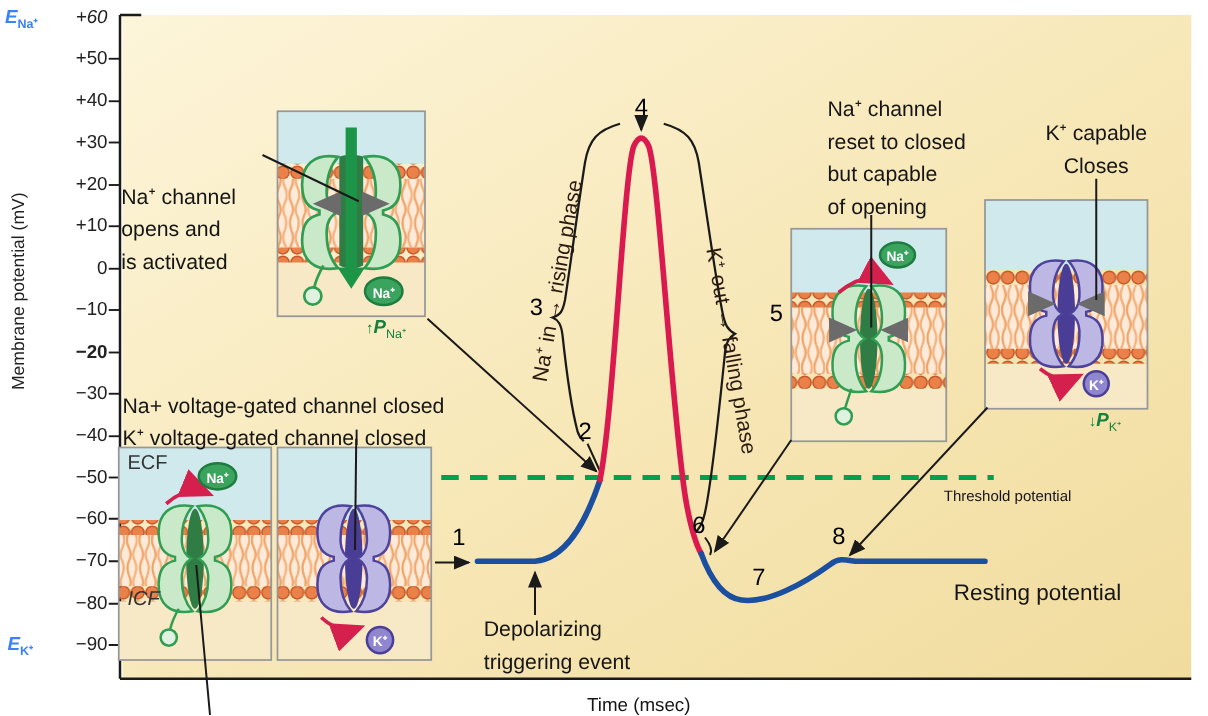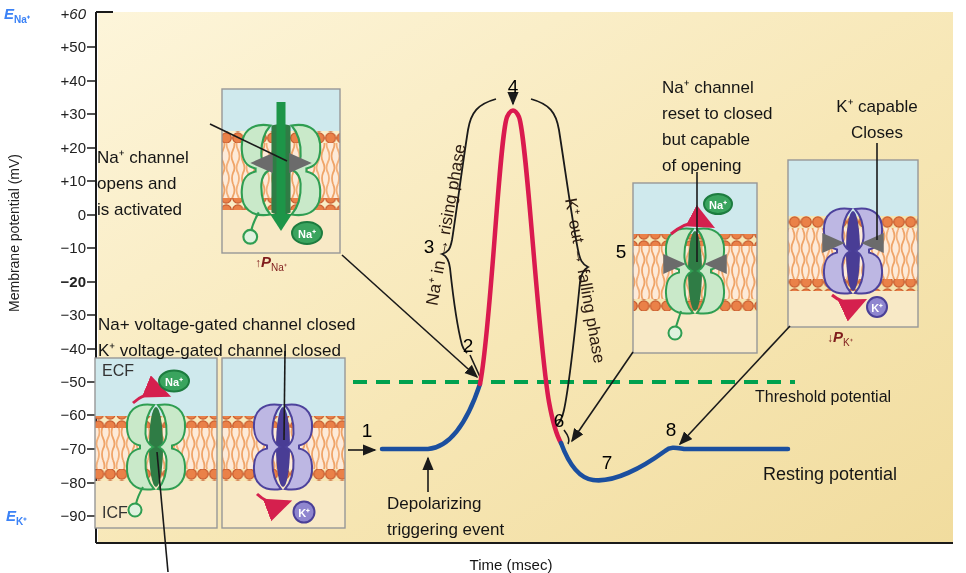--- a/index.html
+++ b/index.html
@@ -4,21 +4,21 @@
 <style>
   html,body{margin:0;padding:0;background:#fff;}
   .stage{position:relative;width:966px;height:573px;background:#ffffff;
          font-family:"Liberation Sans",sans-serif;color:#111;overflow:hidden;}
   .stage svg{position:absolute;left:0;top:0;}
   .t{position:absolute;white-space:nowrap;font-size:17px;line-height:26px;color:#151515;}
   .tick{position:absolute;left:40px;width:46px;text-align:right;font-size:15px;color:#222;}
   .num{position:absolute;width:24px;text-align:center;font-size:19px;color:#000;}
   .eq{position:absolute;color:#3b82f6;font-weight:bold;font-style:italic;font-size:15px;}
   .eq .sub{font-size:10px;vertical-align:sub;font-style:normal;}
-  .pq{position:absolute;width:70px;text-align:left;color:#7f1d1d;font-size:15px;}
+  .pq{position:absolute;width:70px;text-align:right;color:#15803d;font-size:15px;}
   .pq .arr{font-style:normal;font-size:12px;}
   .pq .sym{font-style:italic;font-weight:bold;}
   .pq .sub{font-size:10px;vertical-align:sub;}
   .rot{position:absolute;white-space:nowrap;font-size:17px;width:200px;text-align:center;color:#2b1a10;}
   .ion{position:absolute;width:40px;text-align:center;font-size:11px;font-weight:bold;color:#fff;}
   .env{position:absolute;font-size:16px;color:#333;}
   .yaxis-label{position:absolute;left:-136px;top:225px;width:300px;text-align:center;
                font-size:14px;color:#222;transform:rotate(-90deg);}
   .ctr{text-align:center;}
 </style>
@@ -254,31 +254,31 @@
   <div class="t" style="left:98px;top:312px;">
     <div>Na+ voltage-gated channel closed</div>
     <div>K⁺ voltage-gated channel closed</div>
   </div>
 
   <div class="t" style="left:387px;top:491px;">
     <div>Depolarizing</div>
     <div>triggering event</div>
   </div>
 
-  <div class="t" style="left:755px;top:384px;font-size:16px;">Threshold potential</div>
+  <div class="t" style="left:755px;top:384px;font-size:12px;">Threshold potential</div>
   <div class="t" style="left:763px;top:461px;font-size:18px;">Resting potential</div>
 
   <div class="rot" style="left:345px;top:213px;transform:rotate(-80deg);">Na⁺ in → rising phase</div>
   <div class="rot" style="left:486px;top:269px;transform:rotate(80deg);">K⁺ out → falling phase</div>
 
   <div class="pq" style="left:255px;top:253px;"><span class="arr">↑</span><span class="sym">P</span><span class="sub">Na⁺</span></div>
   <div class="pq" style="left:827px;top:328px;"><span class="arr">↓</span><span class="sym">P</span><span class="sub">K⁺</span></div>
 
   <div class="env" style="left:102px;top:362px;">ECF</div>
-  <div class="env" style="left:102px;top:504px;">ICF</div>
+  <div class="env" style="left:102px;top:471px;font-style:italic;">ICF</div>
 
   <div class="num" style="left:355px;top:420px;">1</div>
   <div class="num" style="left:456px;top:335px;">2</div>
   <div class="num" style="left:417px;top:236px;">3</div>
   <div class="num" style="left:501px;top:76px;">4</div>
   <div class="num" style="left:609px;top:241px;">5</div>
   <div class="num" style="left:547px;top:410px;">6</div>
   <div class="num" style="left:595px;top:452px;">7</div>
   <div class="num" style="left:659px;top:419px;">8</div>
 

